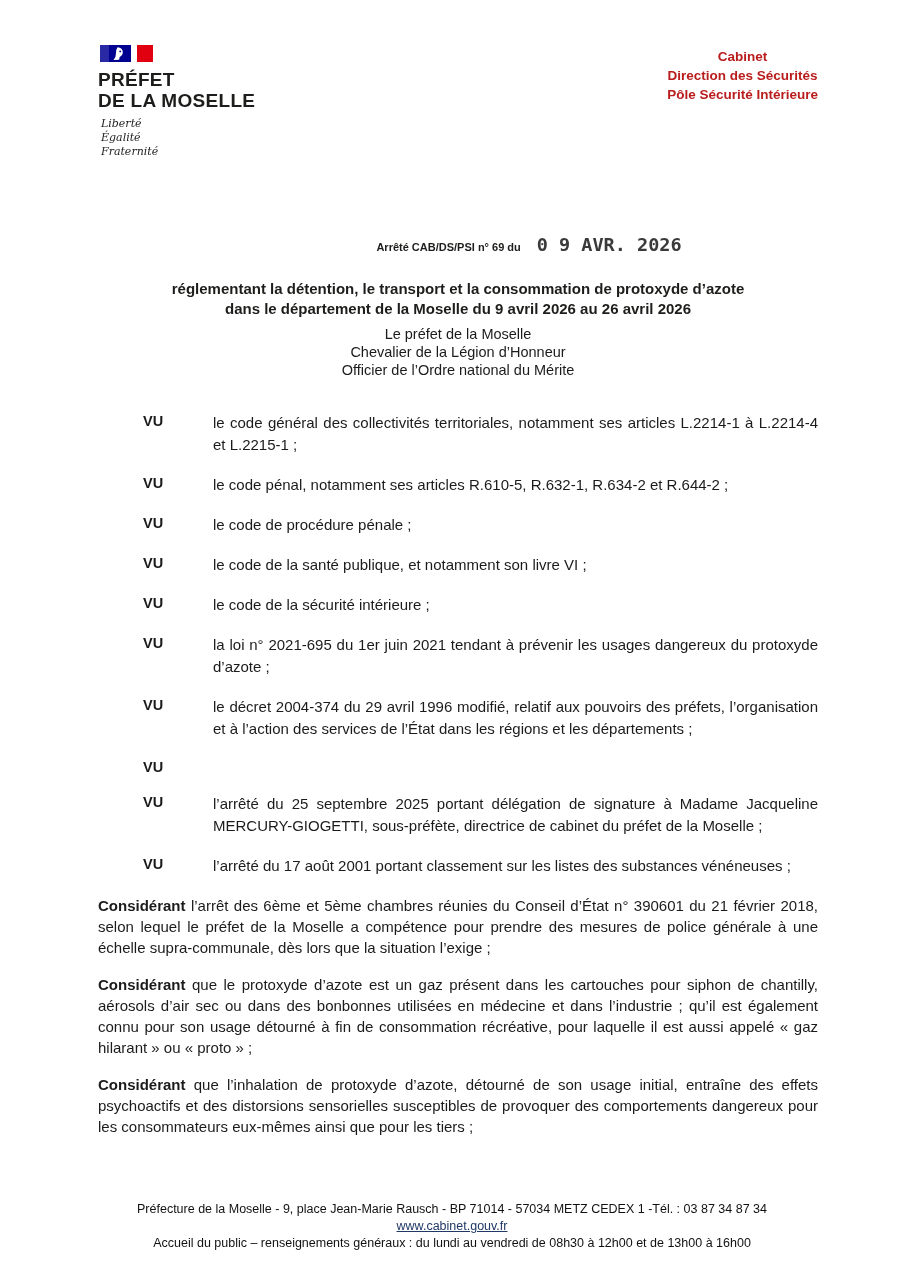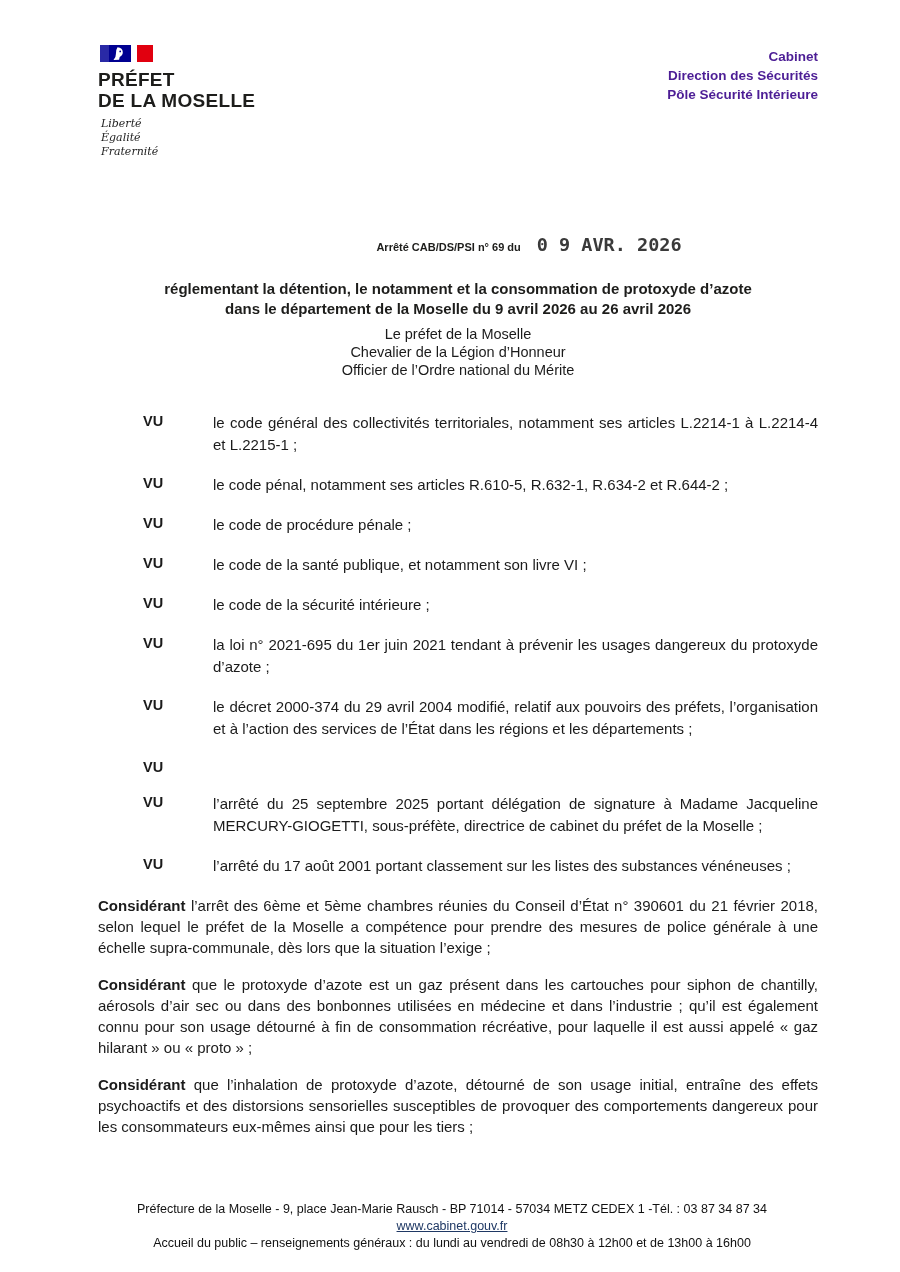--- a/index.html
+++ b/index.html
@@ -15,21 +15,21 @@
     font-size:15px;
     overflow:hidden;
   }
   
   .header{display:flex;justify-content:space-between;align-items:flex-start;}
   .logo-block{line-height:1;}
   .logo-flag{display:block;margin-left:2px;margin-bottom:7px;}
   .logo-line{font-weight:bold;font-size:19px;letter-spacing:0.3px;line-height:21px;color:#1d1d1b;}
   .motto{margin-top:6px;margin-left:3px;font-family:"DejaVu Serif","Liberation Serif",serif;
          font-style:italic;font-size:11px;line-height:14px;color:#222;}
-  .service-block{text-align:right;font-weight:bold;font-size:13.5px;line-height:19px;color:#4c1d95;padding-top:2px;}
+  .service-block{text-align:center;font-weight:bold;font-size:13.5px;line-height:19px;color:#b91c1c;padding-top:2px;}
   
   .title-row{margin-top:58px;display:flex;justify-content:center;align-items:baseline;
              position:relative;left:71px;gap:16px;}
   .title-text{font-weight:bold;font-size:11px;color:#1d1d1b;white-space:nowrap;}
   .stamp{font-family:"DejaVu Sans Mono",monospace;font-weight:bold;font-size:18.5px;
          color:#3a3a3a;letter-spacing:0;white-space:nowrap;margin-top:17px;}
   
   .subject{margin-top:24px;text-align:center;font-weight:bold;font-size:15px;line-height:20px;color:#1d1d1b;}
   .issuer{margin-top:6px;text-align:center;font-size:14.5px;line-height:18px;}
   
@@ -74,21 +74,21 @@
       <div>Pôle Sécurité Intérieure</div>
     </div>
   </div>
 
   <div class="title-row">
     <span class="title-text">Arrêté CAB/DS/PSI n° 69 du</span>
     <span class="stamp">0 9 AVR. 2026</span>
   </div>
 
   <div class="subject">
-    <div>réglementant la détention, le notamment et la consommation de protoxyde d’azote</div>
+    <div>réglementant la détention, le transport et la consommation de protoxyde d’azote</div>
     <div>dans le département de la Moselle du 9 avril 2026 au 26 avril 2026</div>
   </div>
 
   <div class="issuer">
     <div>Le préfet de la Moselle</div>
     <div>Chevalier de la Légion d’Honneur</div>
     <div>Officier de l’Ordre national du Mérite</div>
   </div>
 
   <div class="vu-section">
@@ -111,21 +111,21 @@
     <div class="vu-row">
       <span class="vu-label">VU</span>
       <p class="vu-text">le code de la sécurité intérieure ;</p>
     </div>
     <div class="vu-row">
       <span class="vu-label">VU</span>
       <p class="vu-text">la loi n° 2021-695 du 1er juin 2021 tendant à prévenir les usages dangereux du protoxyde d’azote ;</p>
     </div>
     <div class="vu-row">
       <span class="vu-label">VU</span>
-      <p class="vu-text">le décret 2000-374 du 29 avril 2004 modifié, relatif aux pouvoirs des préfets, l’organisation et à l’action des services de l’État dans les régions et les départements ;</p>
+      <p class="vu-text">le décret 2004-374 du 29 avril 1996 modifié, relatif aux pouvoirs des préfets, l’organisation et à l’action des services de l’État dans les régions et les départements ;</p>
     </div>
     <div class="vu-row">
       <span class="vu-label">VU</span>
     </div>
     <div class="vu-row">
       <span class="vu-label">VU</span>
       <p class="vu-text">l’arrêté du 25 septembre 2025 portant délégation de signature à Madame Jacqueline MERCURY-GIOGETTI, sous-préfète, directrice de cabinet du préfet de la Moselle ;</p>
     </div>
     <div class="vu-row">
       <span class="vu-label">VU</span>

